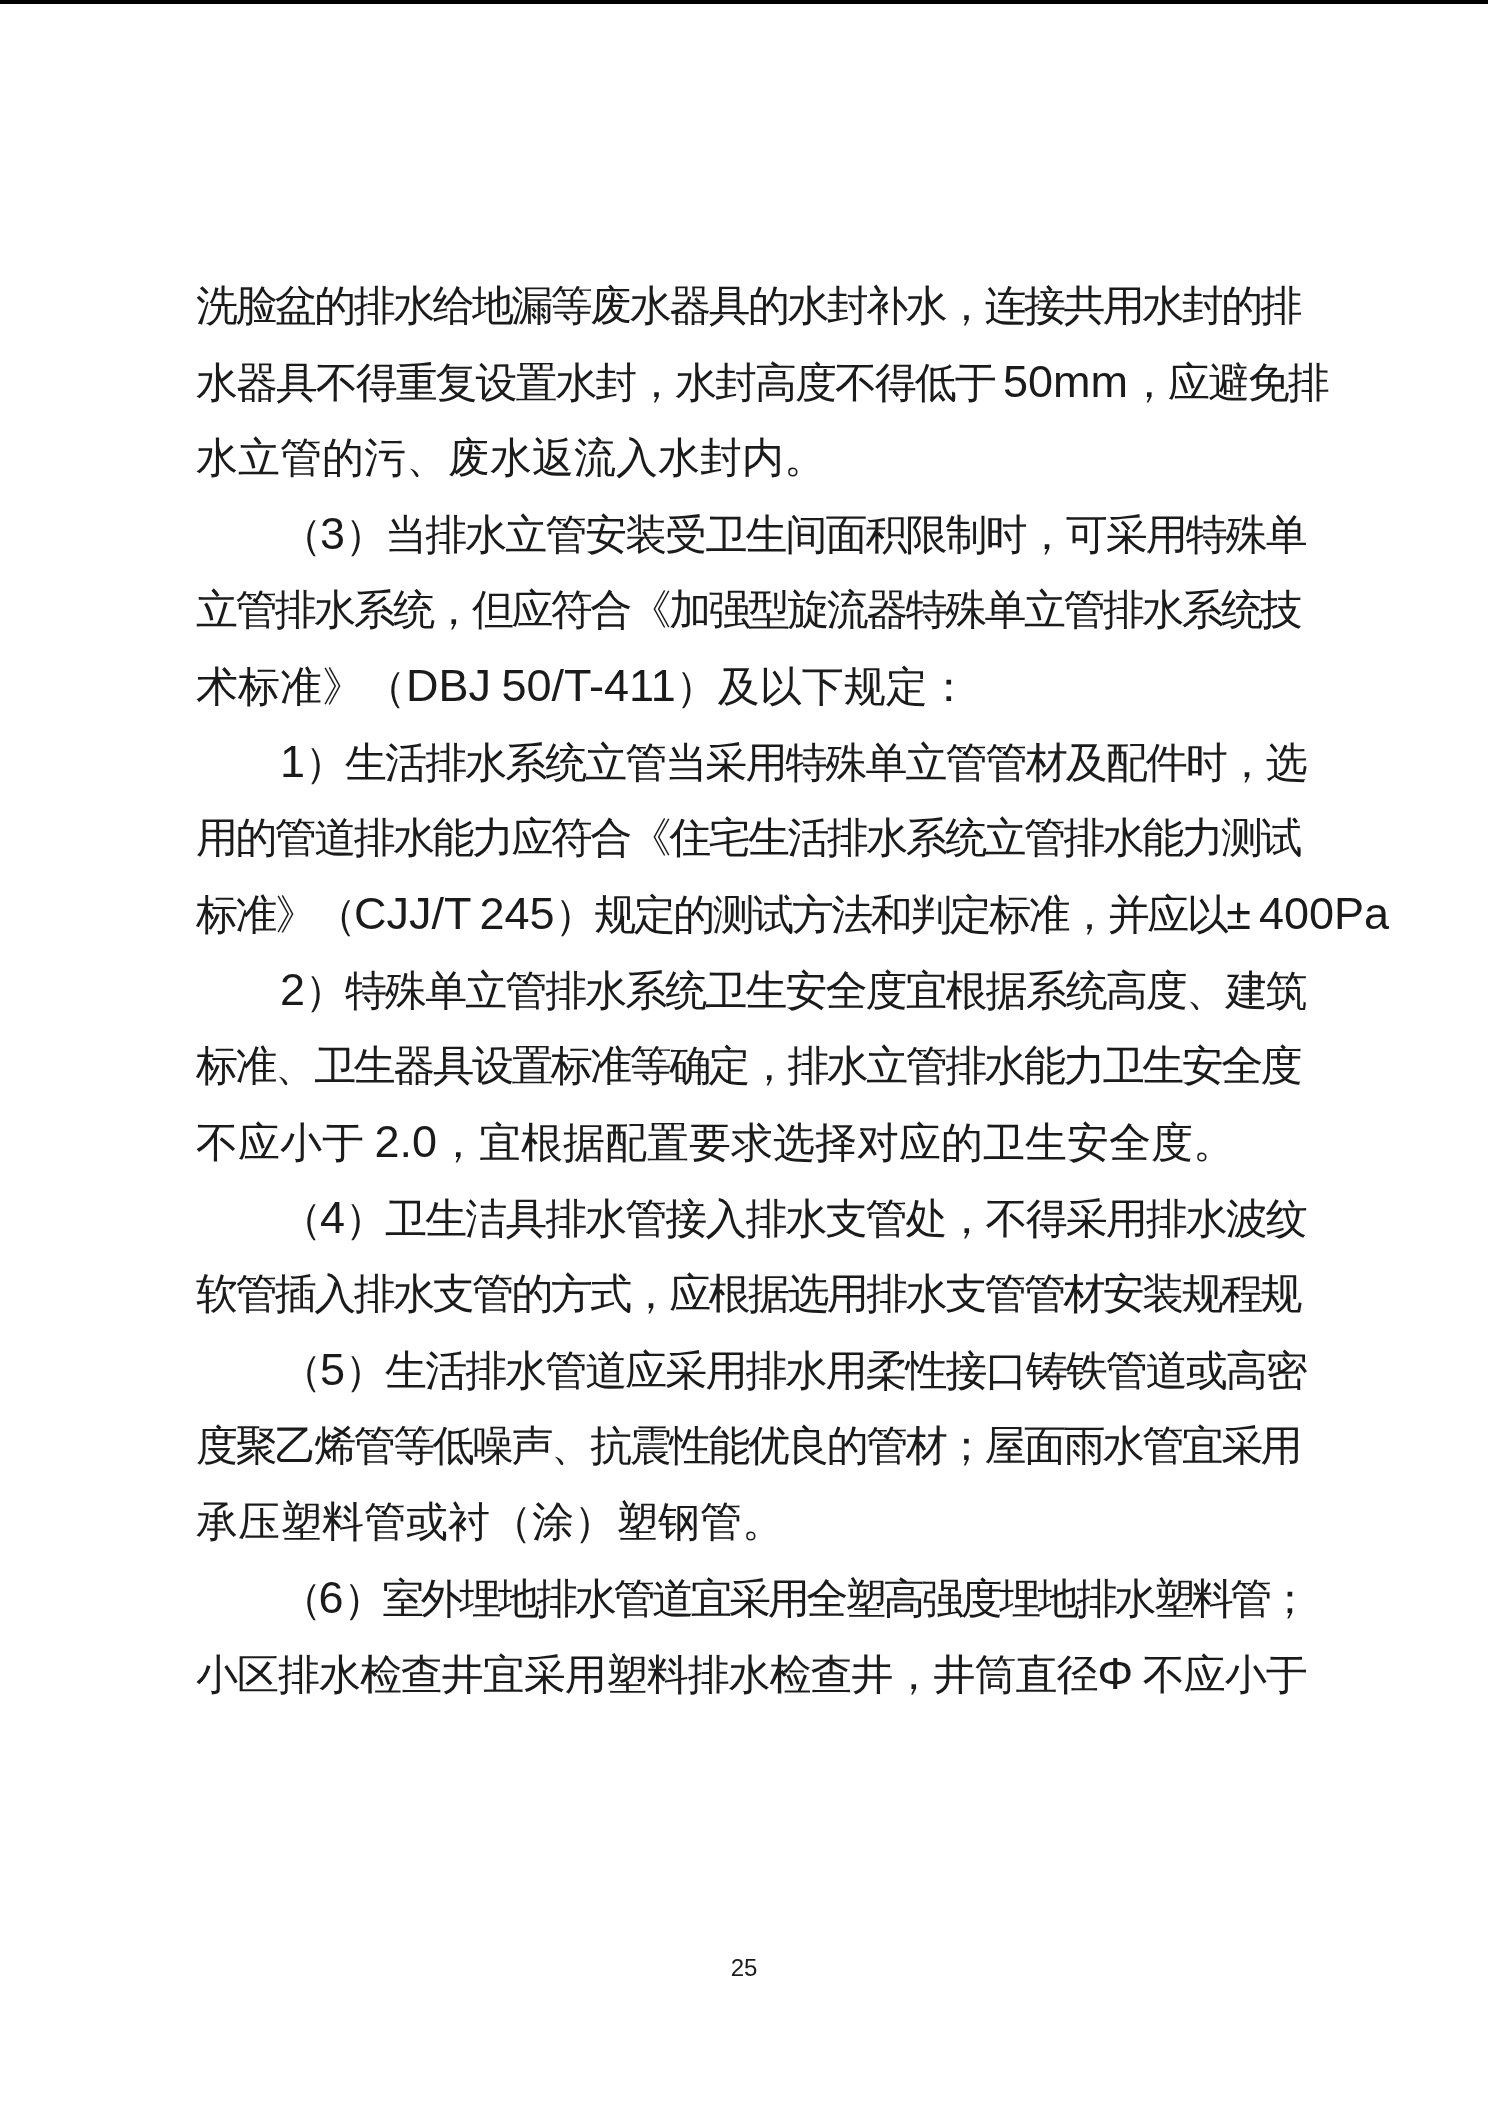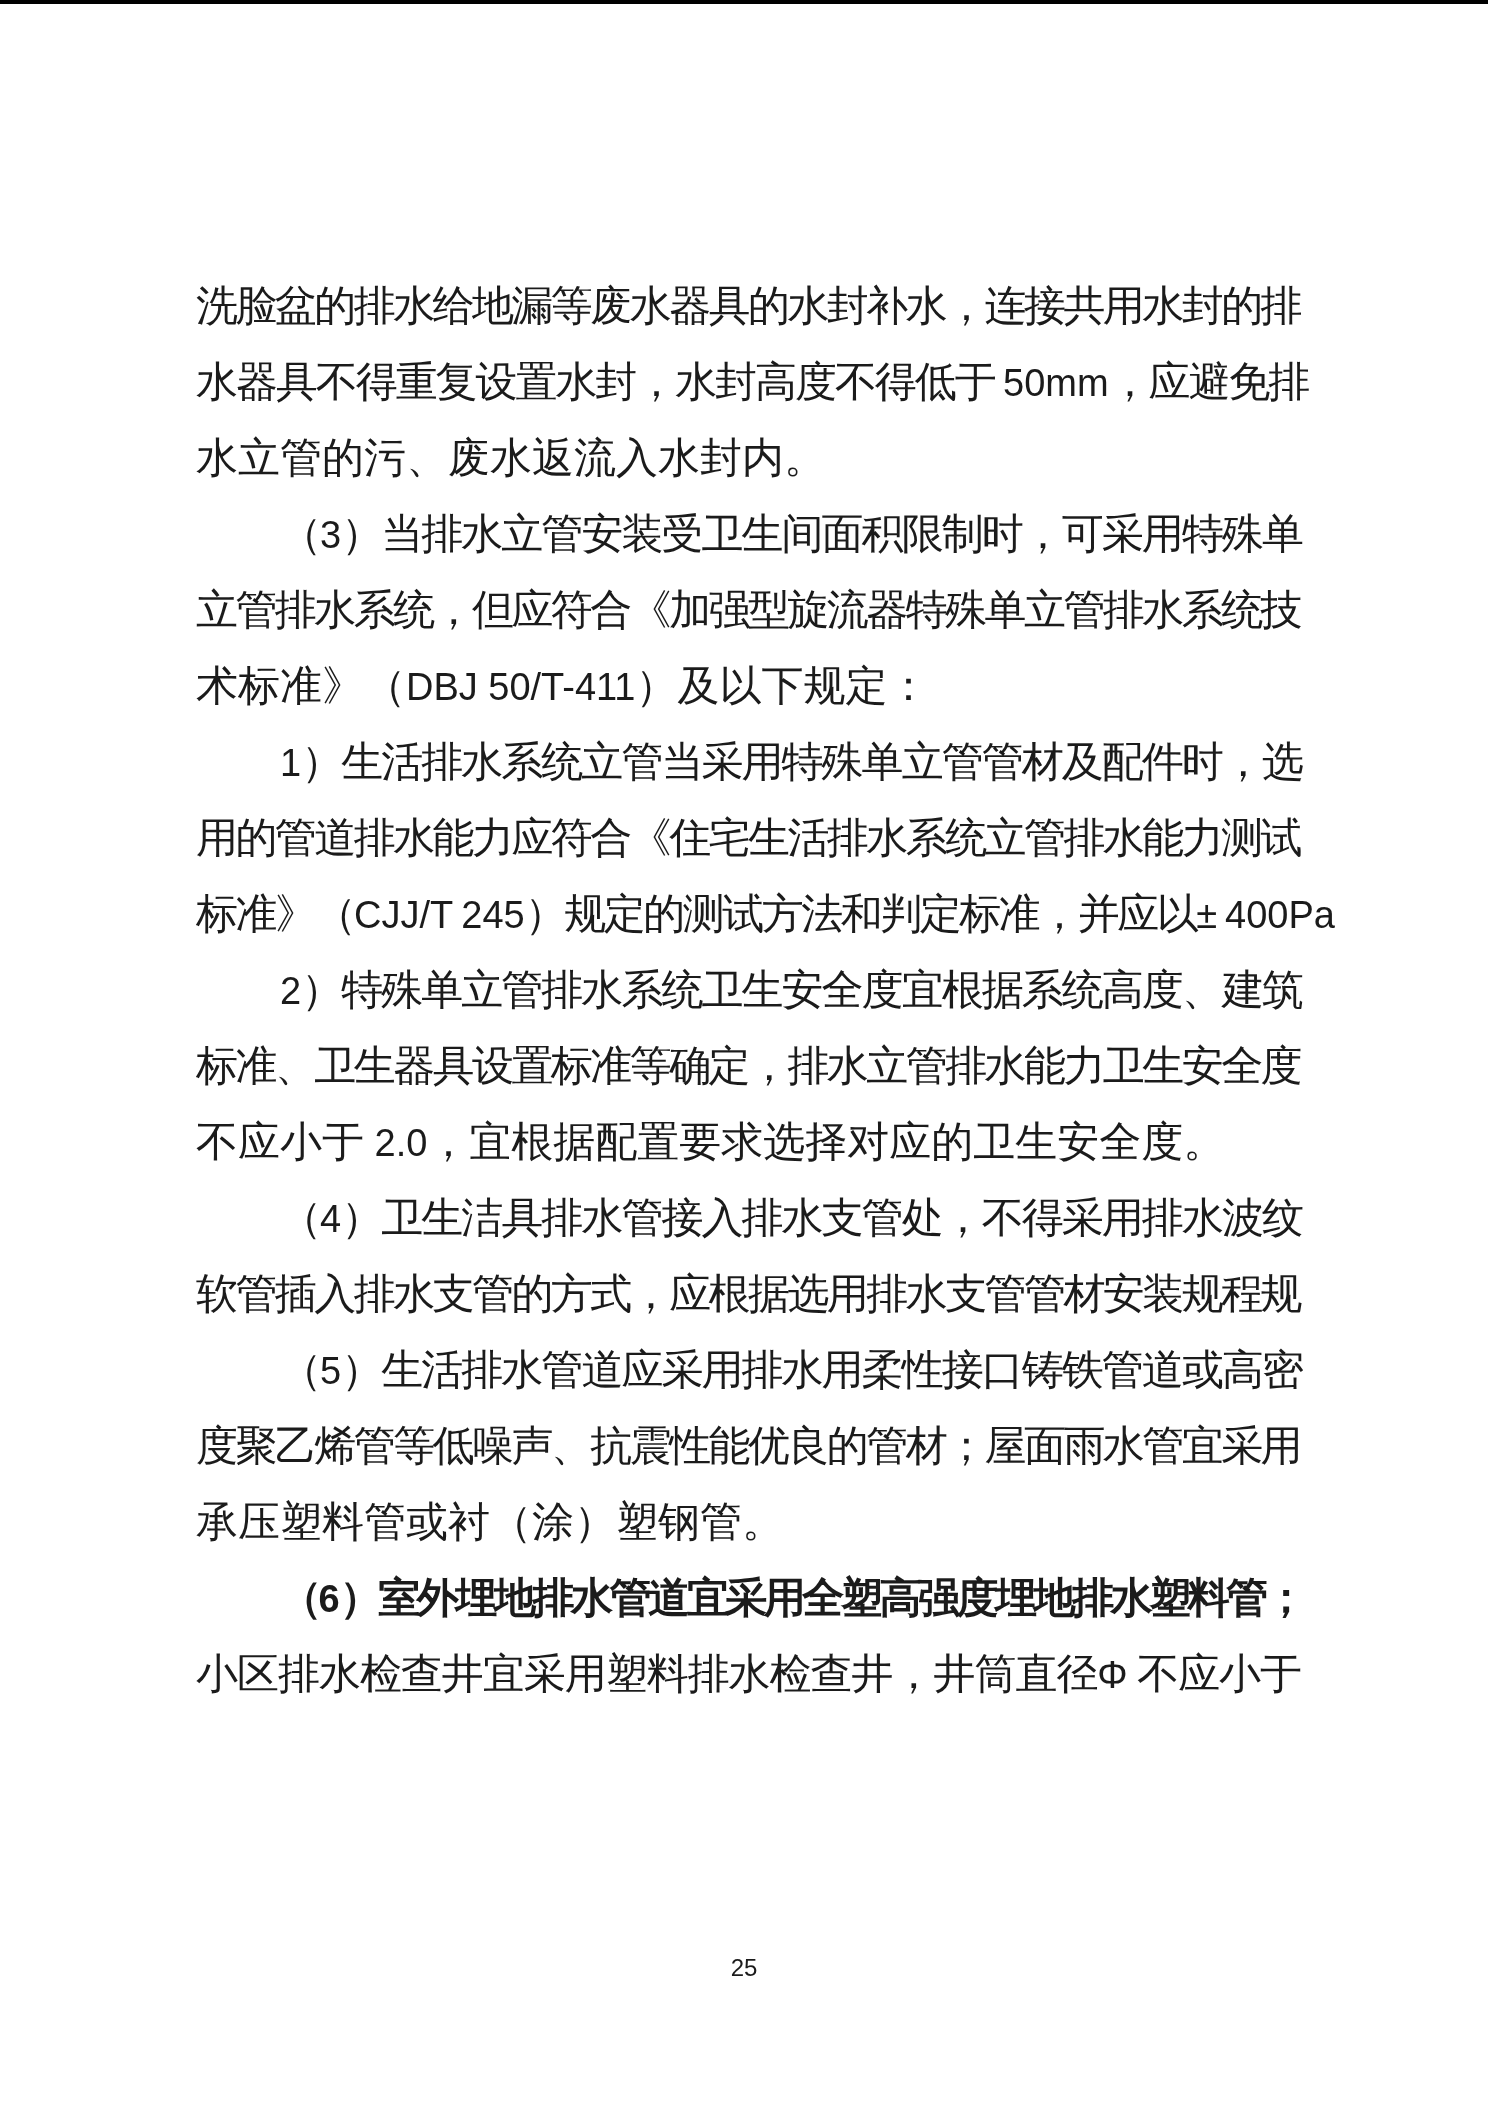--- a/index.html
+++ b/index.html
@@ -39,21 +39,21 @@
     line-height: 76px;
     height: 76px;
     color: #1b1b1b;
     white-space: nowrap;
     text-align: left;
   }
   .line.indent { padding-left: 84px; }
   .line .txt { display: inline-block; white-space: nowrap; }
   .lat {
     font-family: "Liberation Sans", "DejaVu Sans", sans-serif;
-    font-size: 38px;
+    font-size: 45px;
     letter-spacing: 0;
   }
   .page-number {
     position: absolute;
     top: 1946px;
     left: 0;
     width: 1488px;
     text-align: center;
     font-family: "Liberation Sans", "DejaVu Sans", sans-serif;
     font-size: 24px;
@@ -77,17 +77,17 @@
       <div class="line justify"><span class="txt" style="letter-spacing: -2.57143px;">用的管道排水能力应符合《住宅生活排水系统立管排水能力测试</span></div>
       <div class="line justify"><span class="txt" style="letter-spacing: -2.49662px;">标准》（<span class="lat">CJJ/T</span> <span class="lat">245</span>）规定的测试方法和判定标准，并应以<span class="lat">±</span> <span class="lat">400Pa</span></span></div>
       <div class="line indent justify"><span class="txt" style="letter-spacing: -1.96695px;"><span class="lat">2</span>）特殊单立管排水系统卫生安全度宜根据系统高度、建筑</span></div>
       <div class="line justify"><span class="txt" style="letter-spacing: -2.57143px;">标准、卫生器具设置标准等确定，排水立管排水能力卫生安全度</span></div>
       <div class="line"><span class="txt">不应小于 <span class="lat">2.0</span>，宜根据配置要求选择对应的卫生安全度。</span></div>
       <div class="line indent justify"><span class="txt" style="letter-spacing: -1.96695px;">（<span class="lat">4</span>）卫生洁具排水管接入排水支管处，不得采用排水波纹</span></div>
       <div class="line justify"><span class="txt" style="letter-spacing: -2.57143px;">软管插入排水支管的方式，应根据选用排水支管管材安装规程规</span></div>
       <div class="line indent justify"><span class="txt" style="letter-spacing: -1.96695px;">（<span class="lat">5</span>）生活排水管道应采用排水用柔性接口铸铁管道或高密</span></div>
       <div class="line justify"><span class="txt" style="letter-spacing: -2.57143px;">度聚乙烯管等低噪声、抗震性能优良的管材；屋面雨水管宜采用</span></div>
       <div class="line"><span class="txt">承压塑料管或衬（涂）塑钢管。</span></div>
-      <div class="line indent justify"><span class="txt" style="letter-spacing: -3.44965px; font-weight: bold;">（<span class="lat">6</span>）室外埋地排水管道宜采用全塑高强度埋地排水塑料管；</span></div>
+      <div class="line indent justify"><span class="txt" style="letter-spacing: -3.44965px;">（<span class="lat">6</span>）室外埋地排水管道宜采用全塑高强度埋地排水塑料管；</span></div>
       <div class="line justify"><span class="txt" style="letter-spacing: -1.02958px;">小区排水检查井宜采用塑料排水检查井，井筒直径<span class="lat">Φ</span> 不应小于</span></div>
     </div>
   <div class="page-number">25</div>
 </div>
 
 </body></html>

